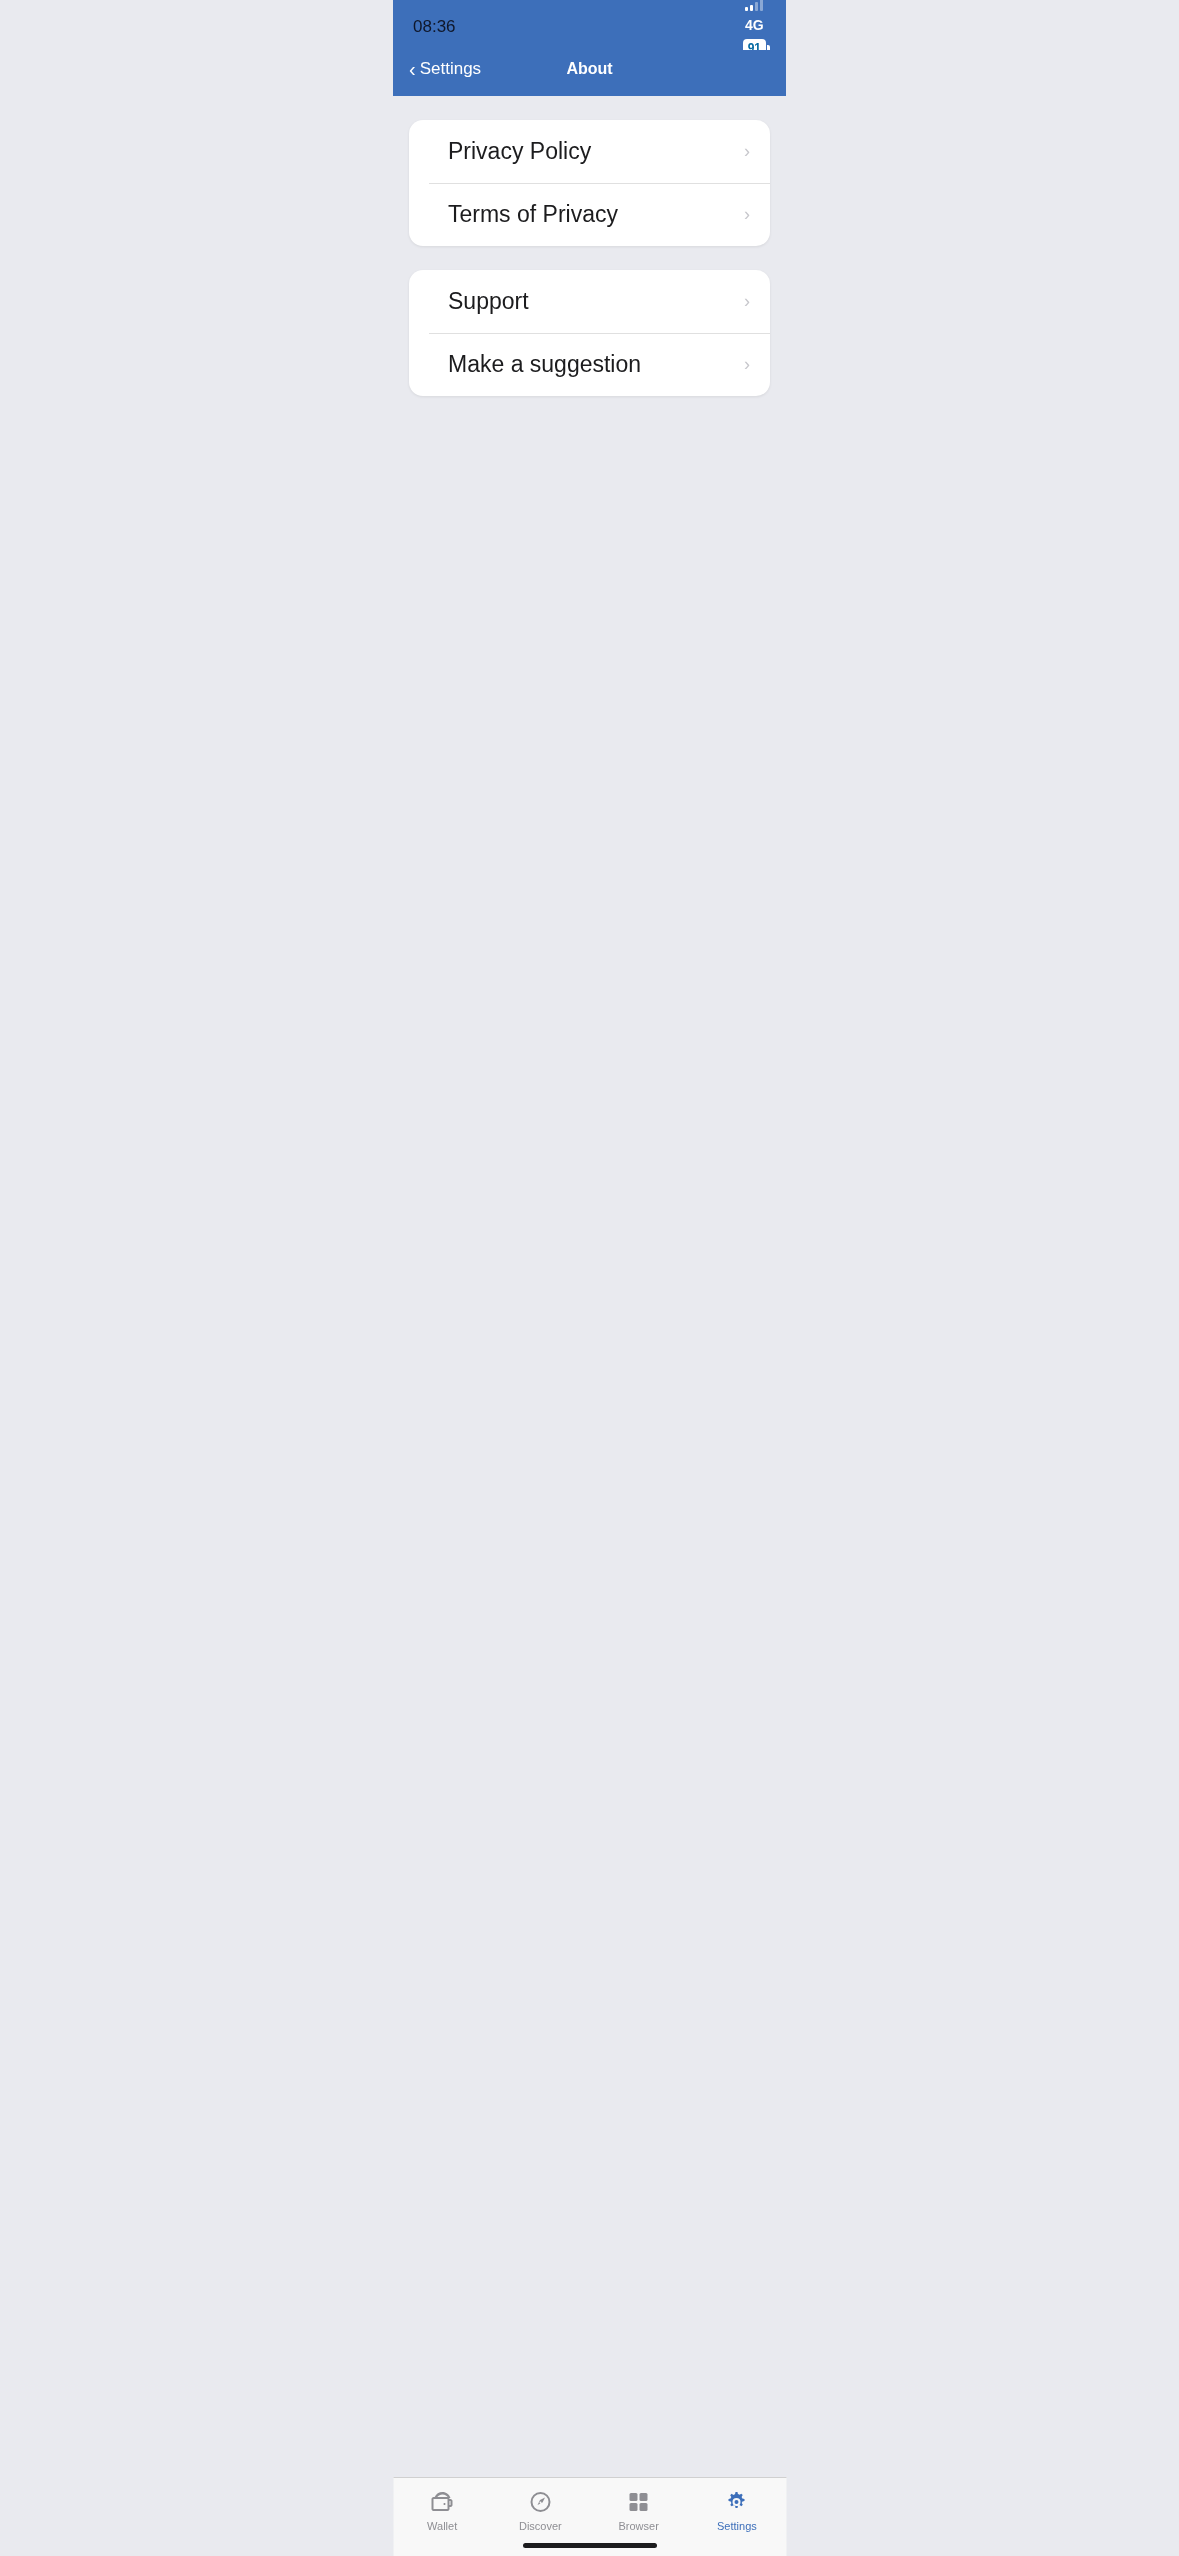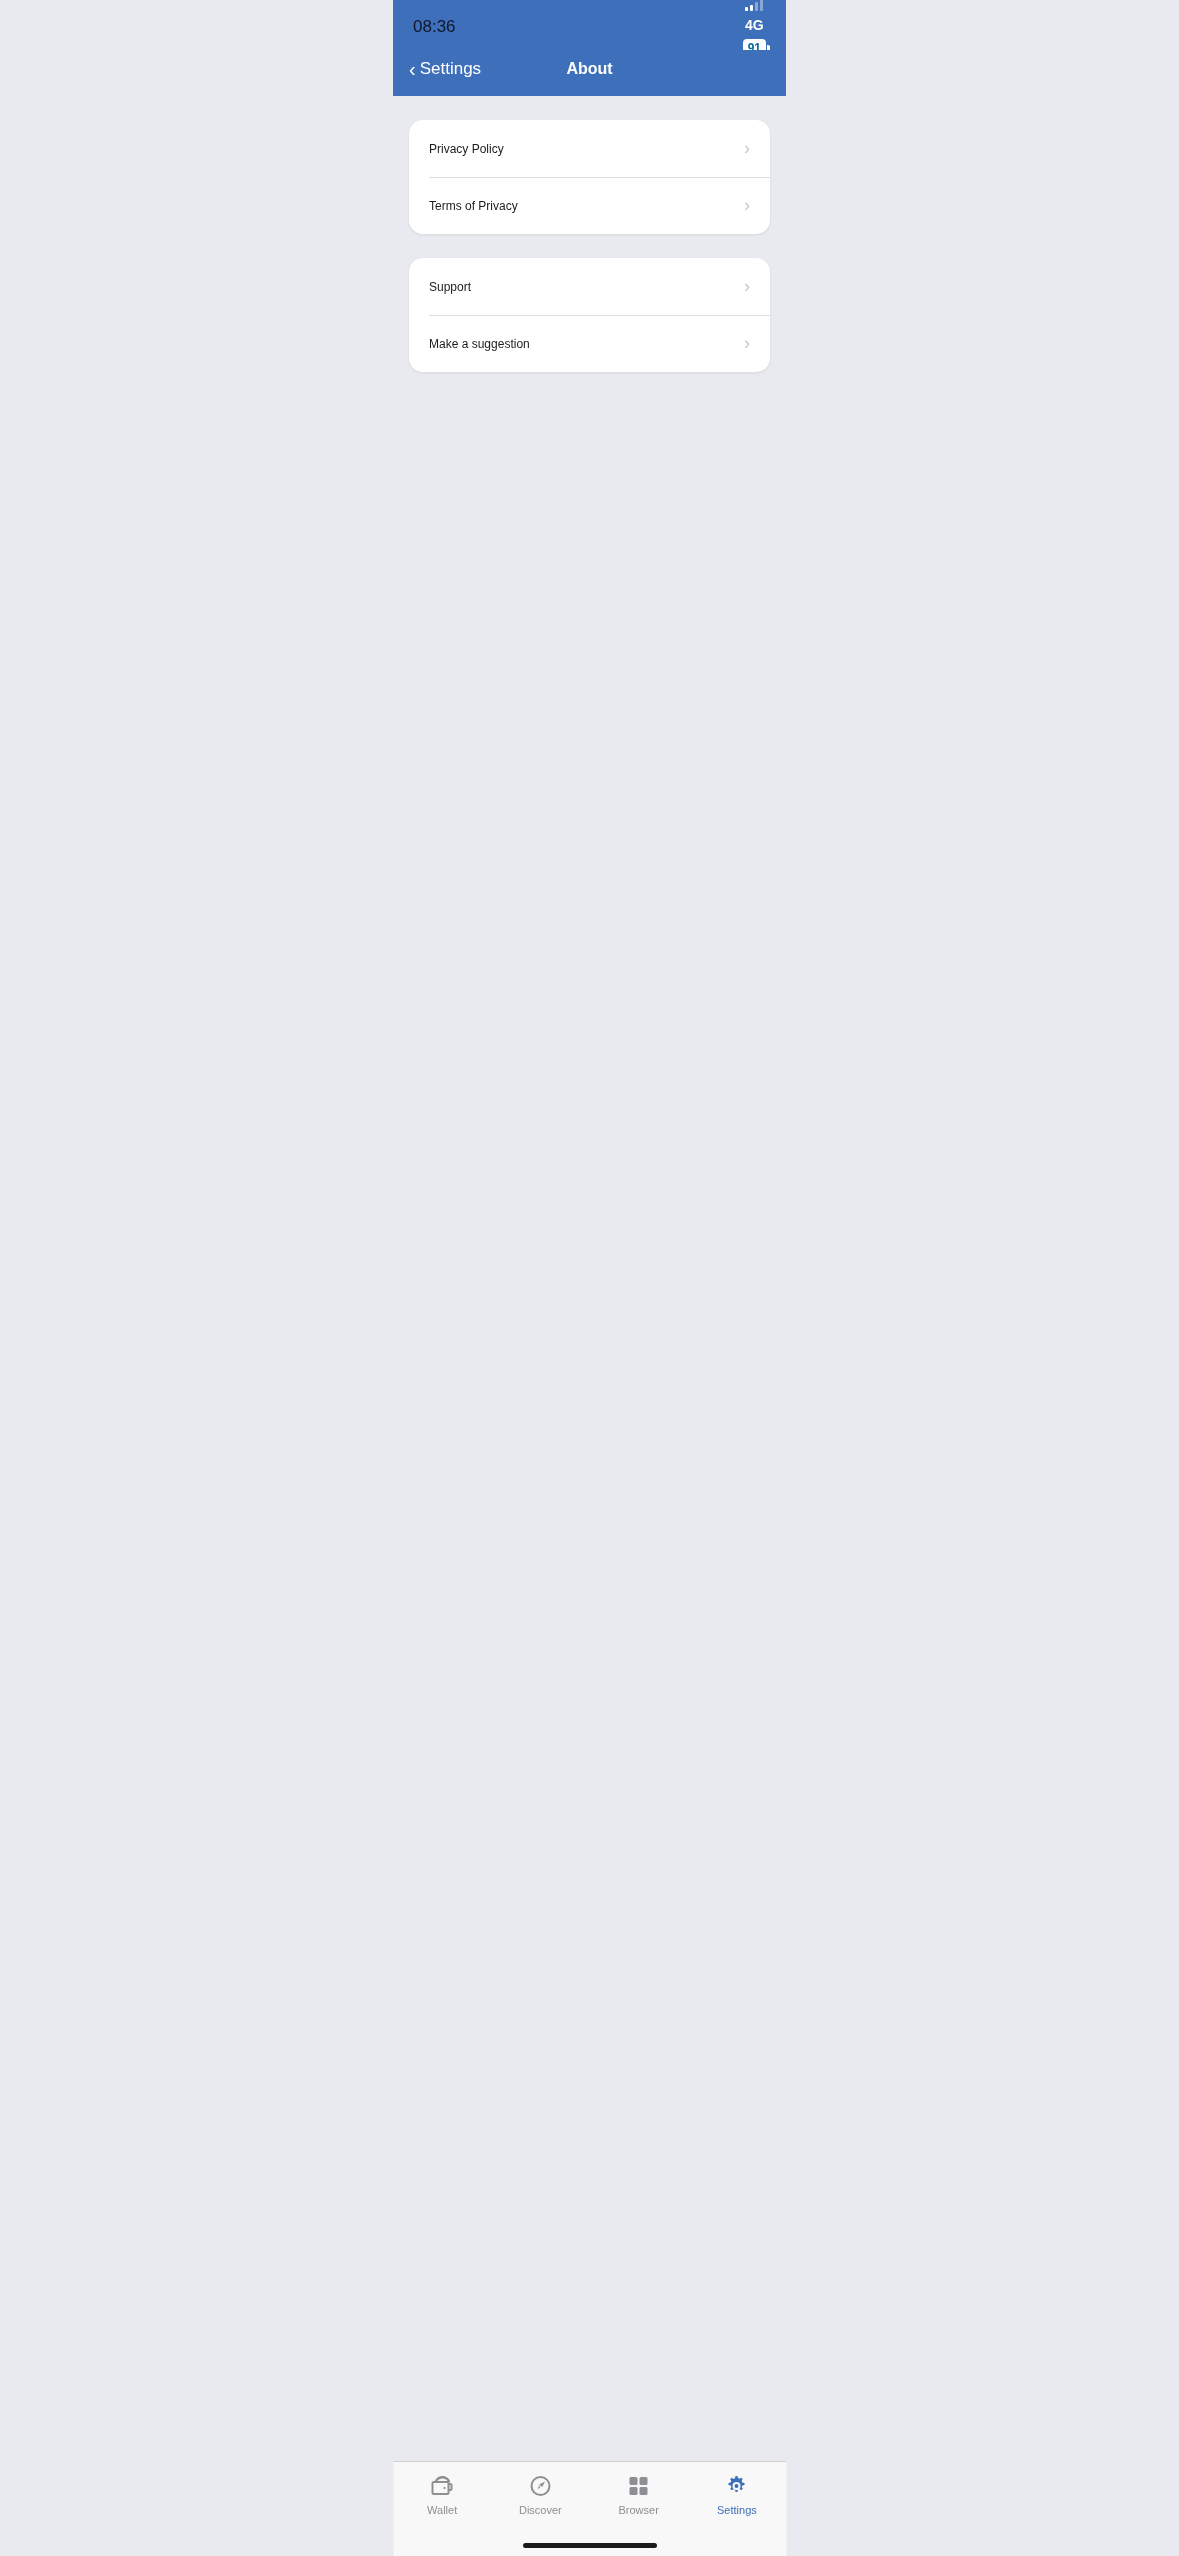--- a/index.html
+++ b/index.html
@@ -161,23 +161,24 @@
       content: '';
       position: absolute;
       bottom: 0;
       left: 20px;
       right: 0;
       height: 0.5px;
       background: #e0e0e0;
     }
 
     .card-item-label {
-      font-size: 12px;
+      font-size: 23px;
       color: #1c1c1e;
       font-weight: 400;
+      margin-left: 19px;
     }
 
     .card-item-right {
       display: flex;
       align-items: center;
       gap: 8px;
     }
 
     .card-item-value {
       font-size: 17px;
@@ -195,21 +196,21 @@
       position: fixed;
       bottom: 0;
       left: 50%;
       transform: translateX(-50%);
       width: 393px;
       background: #f8f8f8;
       border-top: 0.5px solid #d0d0d0;
       display: flex;
       justify-content: space-between;
       align-items: center;
-      padding: 10px 0 40px;
+      padding: 10px 0 24px;
     }
 
     .tab-item {
       display: flex;
       flex-direction: column;
       align-items: center;
       gap: 4px;
       cursor: pointer;
       flex: 1;
     }

